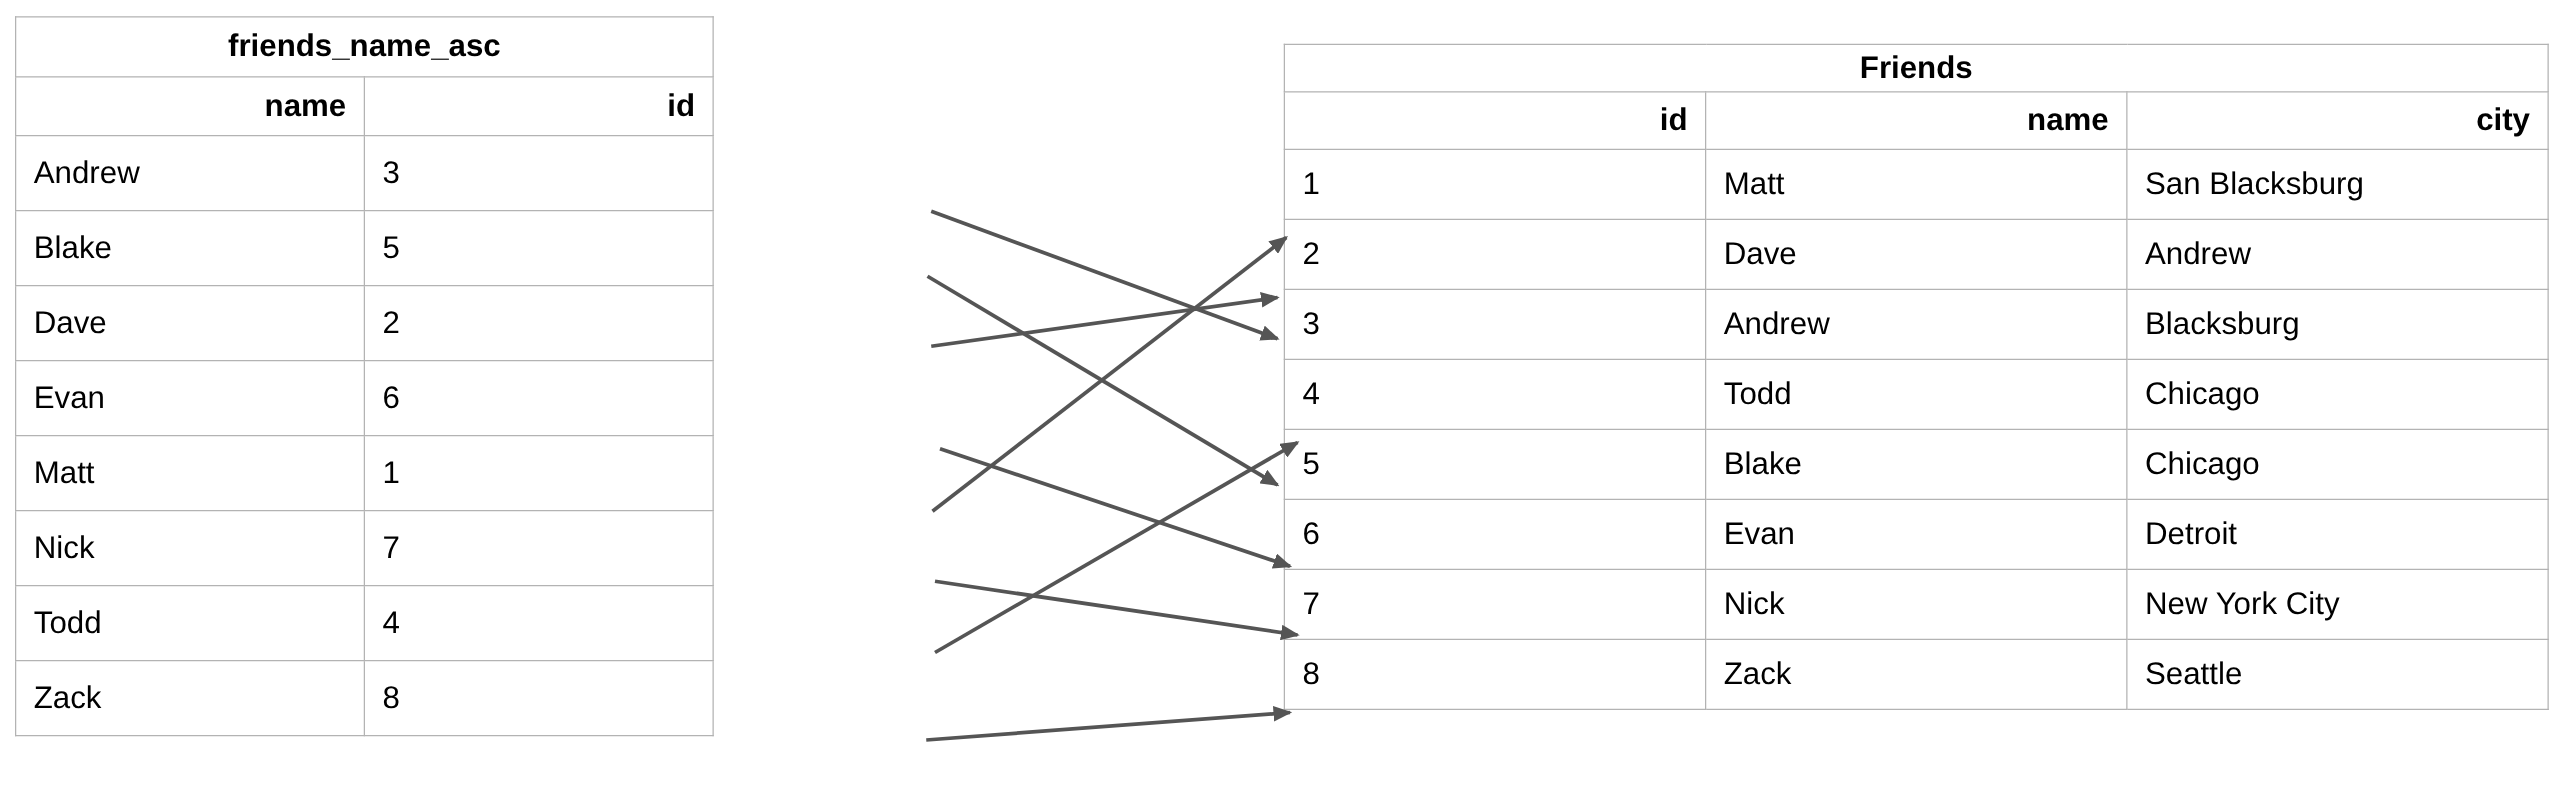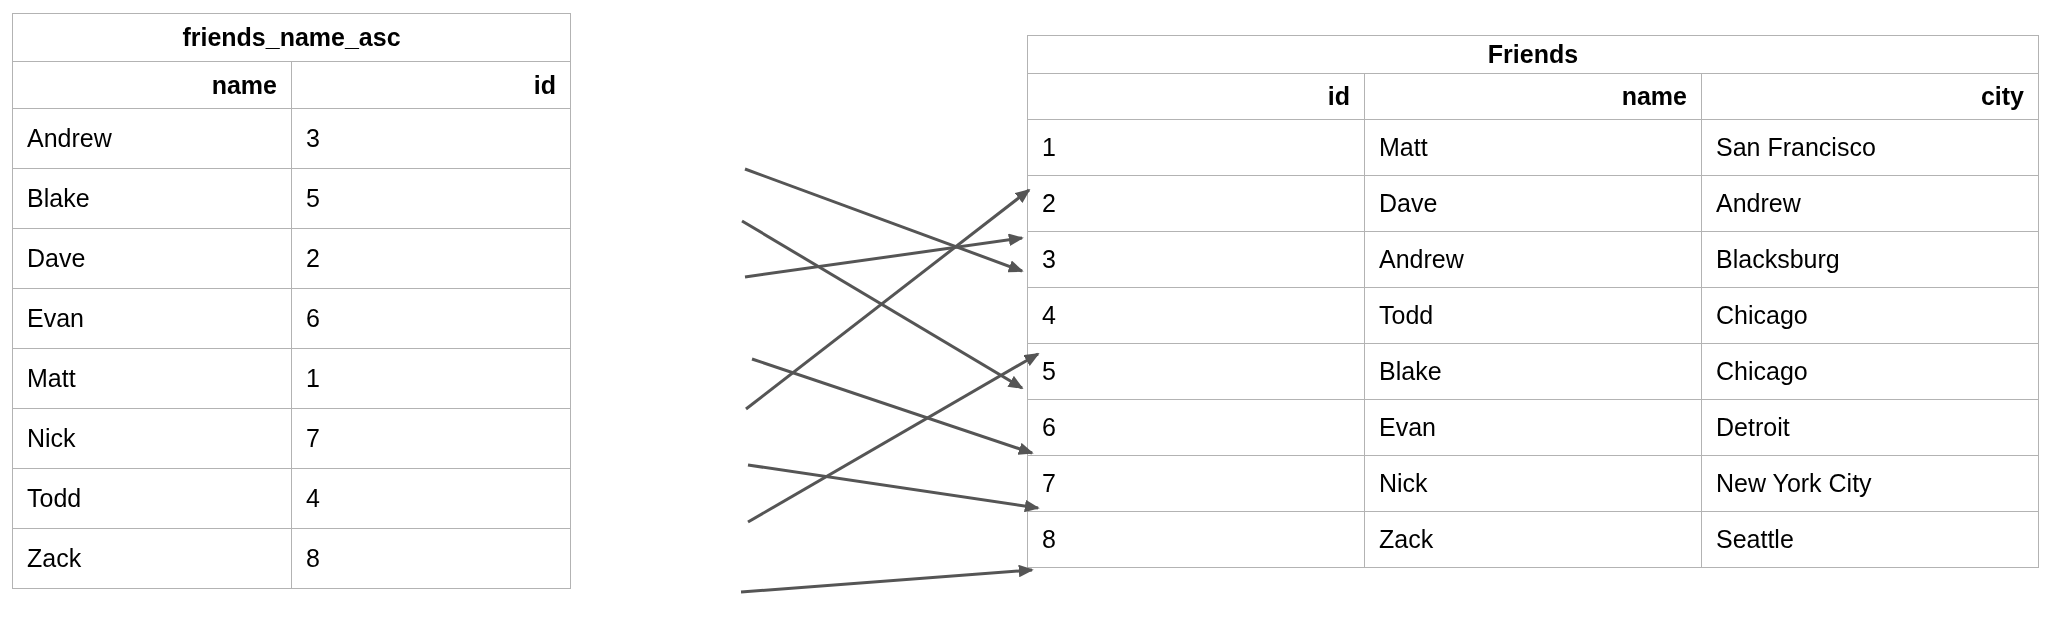--- a/index.html
+++ b/index.html
@@ -150,21 +150,21 @@
           <td class="title-cell" colspan="3">Friends</td>
         </tr>
         <tr>
           <th class="col-head">id</th>
           <th class="col-head">name</th>
           <th class="col-head">city</th>
         </tr>
         <tr>
           <td class="data-cell">1</td>
           <td class="data-cell">Matt</td>
-          <td class="data-cell">San Francisco</td>
+          <td class="data-cell">San Blacksburg</td>
         </tr>
         <tr>
           <td class="data-cell">2</td>
           <td class="data-cell">Dave</td>
           <td class="data-cell">Andrew</td>
         </tr>
         <tr>
           <td class="data-cell">3</td>
           <td class="data-cell">Andrew</td>
           <td class="data-cell">Blacksburg</td>

